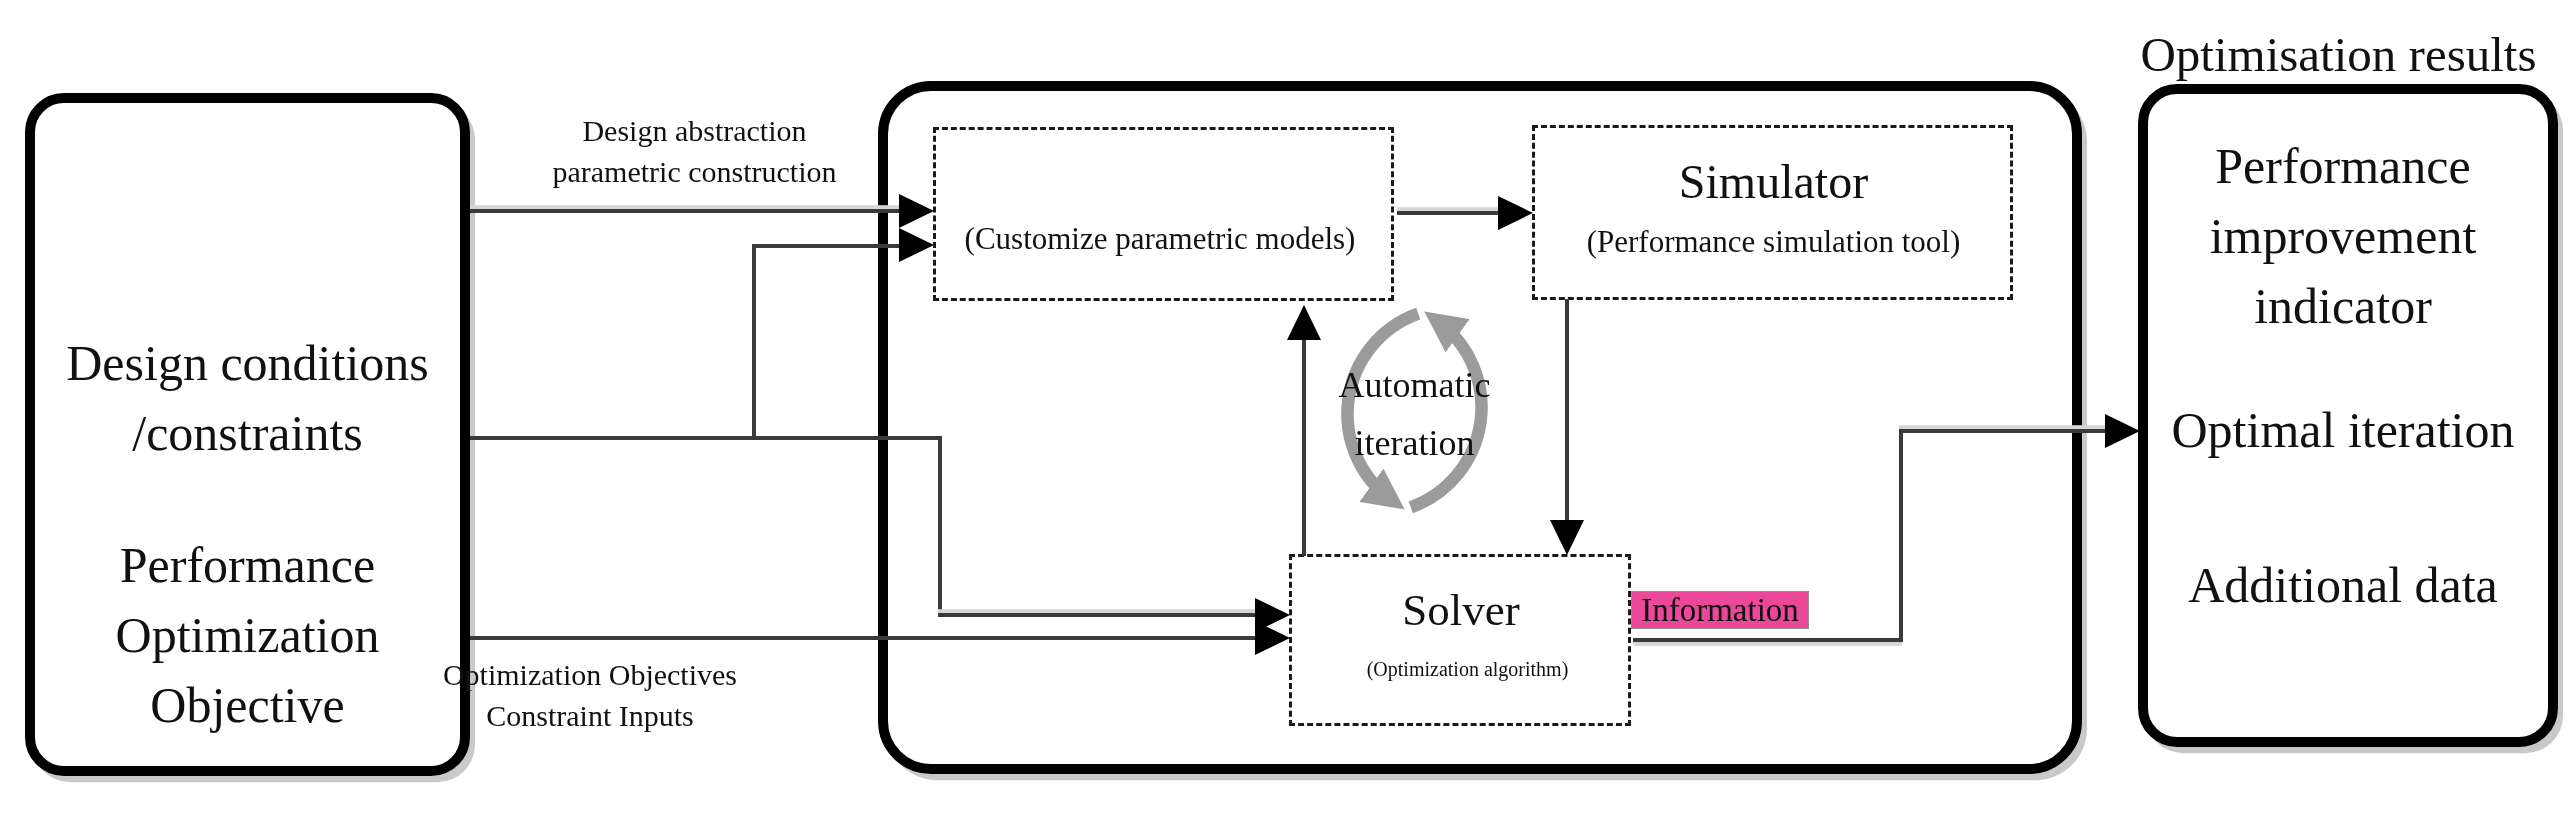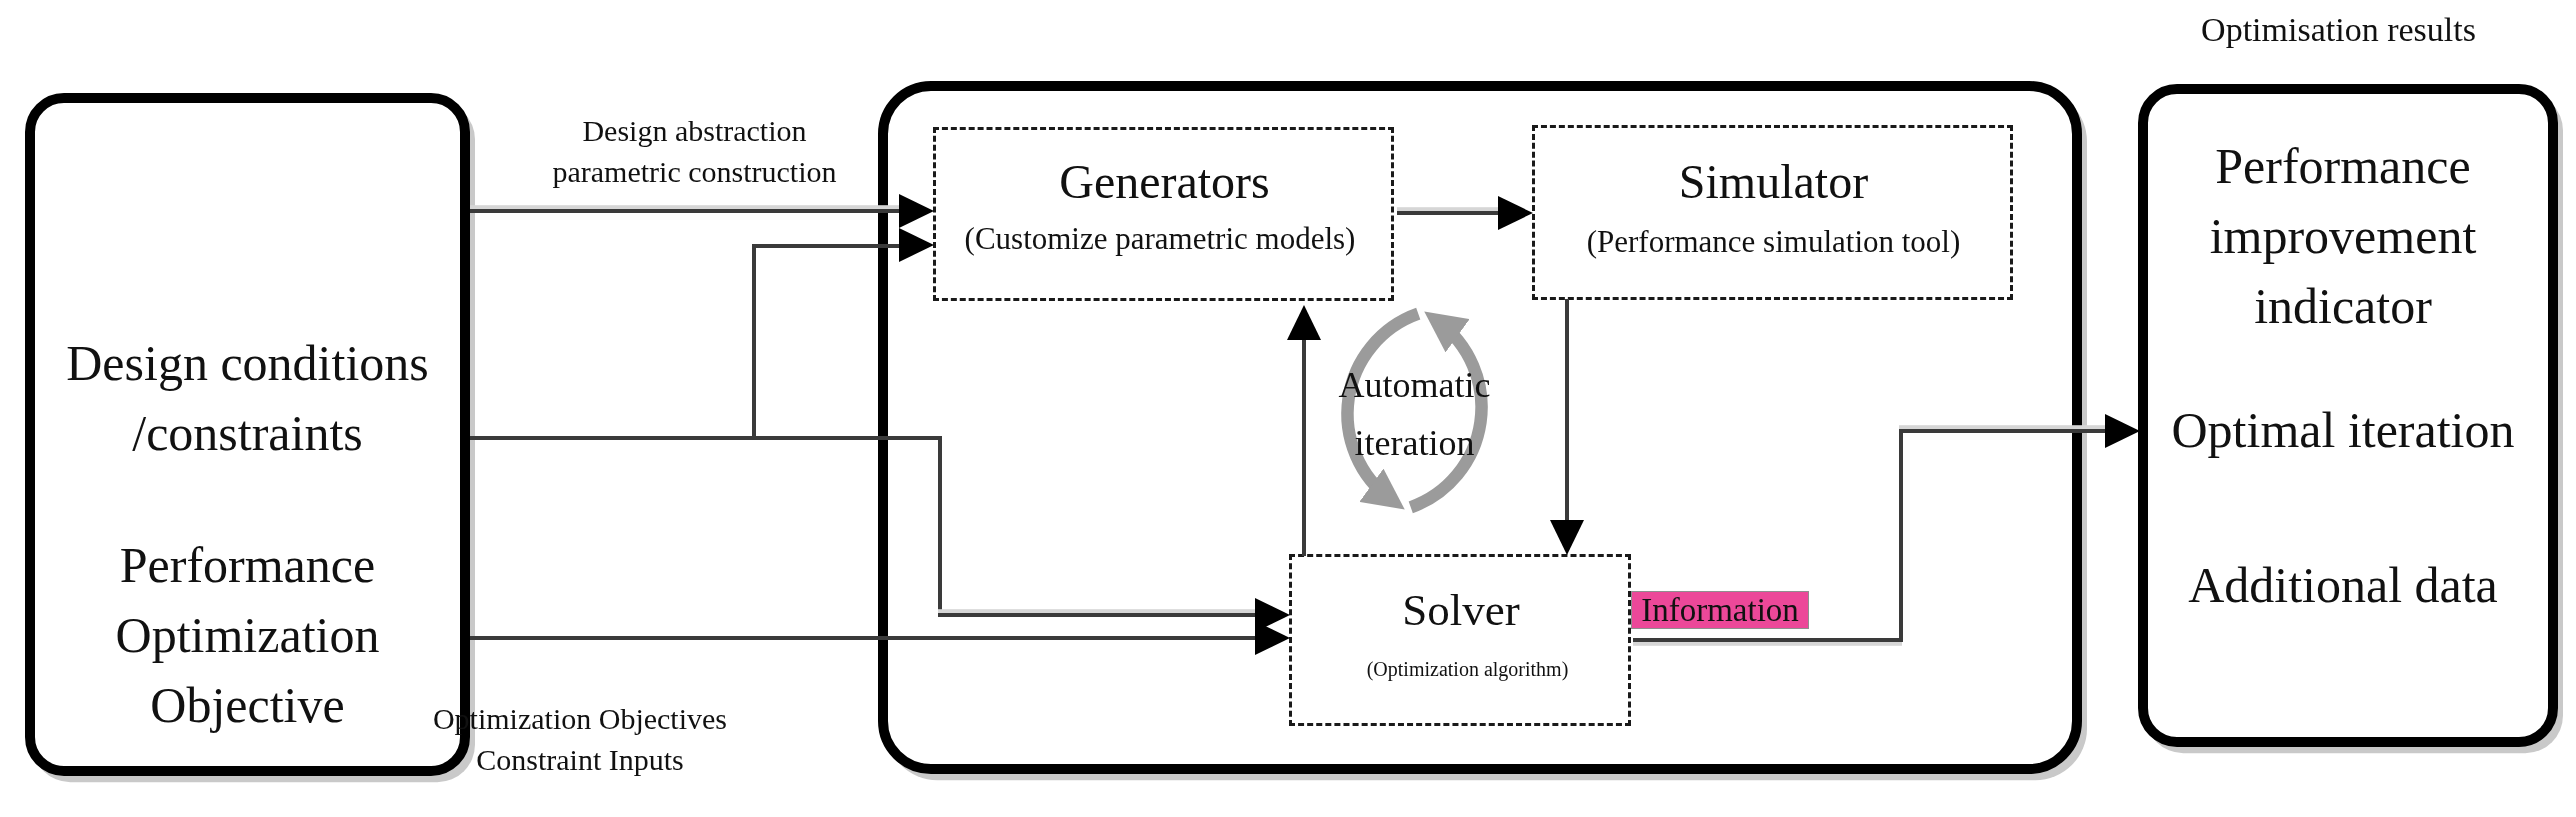--- a/index.html
+++ b/index.html
@@ -30,21 +30,21 @@
 </style>
 </head>
 <body>
 
 <div id="canvas">
 
   <div class="box" style="left:25px;top:93px;width:425px;height:663px;"></div>
   <div class="box" style="left:878px;top:81px;width:1184px;height:673px;border-radius:53px;"></div>
   <div class="box" style="left:2138px;top:84px;width:400px;height:643px;"></div>
 
-  <div class="t title" style="left:2101px;top:2px;width:475px;font-size:34px;">Optimisation results</div>
+  <div class="t title" style="left:2101px;top:27px;width:475px;font-size:49px;">Optimisation results</div>
 
   <div class="dashbox" style="left:933px;top:127px;width:455px;height:168px;"></div>
   <div class="dashbox" style="left:1532px;top:125px;width:475px;height:169px;"></div>
   <div class="dashbox" style="left:1289px;top:554px;width:336px;height:166px;"></div>
 
   <div class="hline halo-up" style="left:470px;top:209px;width:431px;"></div>
   <div class="arr-r" style="left:899px;top:194px;"></div>
 
   <div class="hline" style="left:470px;top:436px;width:471px;"></div>
   <div class="vline" style="left:752px;top:245px;height:194px;"></div>
@@ -85,39 +85,38 @@
   <div class="t big" style="left:25px;top:328px;width:445px;">
     <div>Design conditions</div>
     <div>/constraints</div>
   </div>
   <div class="t big" style="left:25px;top:530px;width:445px;">
     <div>Performance</div>
     <div>Optimization</div>
     <div>Objective</div>
   </div>
 
-  <div class="t boxhead" style="left:933px;top:155px;width:463px;">Generators</div>
   <div class="t boxsub" style="left:925px;top:220px;width:470px;">(Customize parametric models)</div>
 
   <div class="t boxhead" style="left:1532px;top:155px;width:483px;">Simulator</div>
   <div class="t boxsub" style="left:1532px;top:223px;width:483px;">(Performance simulation tool)</div>
 
   <div class="t boxhead" style="left:1289px;top:583px;width:344px;font-size:45px;">Solver</div>
   <div class="t boxsub" style="left:1288px;top:650px;width:359px;font-size:20px;">(Optimization algorithm)</div>
 
   <div class="t cyc" style="left:1302px;top:363px;width:225px;">
     <div>Automatic</div>
     <div style="margin-top:13.8px;">iteration</div>
   </div>
 
   <div class="t lbl" style="left:513px;top:110px;width:363px;">
     <div>Design abstraction</div>
     <div>parametric construction</div>
   </div>
-  <div class="t lbl" style="left:405px;top:654px;width:350px;margin-top:44px;">
+  <div class="t lbl" style="left:415px;top:654px;width:350px;">
     <div>Optimization Objectives</div>
     <div>Constraint Inputs</div>
   </div>
   <div class="t lbl" style="left:1601px;top:590px;width:238px;font-size:33px;">
     <div><span class="whitelbl">Information</span></div>
   </div>
 
   <div class="t big" style="left:2138px;top:131px;width:410px;">
     <div>Performance</div>
     <div>improvement</div>

